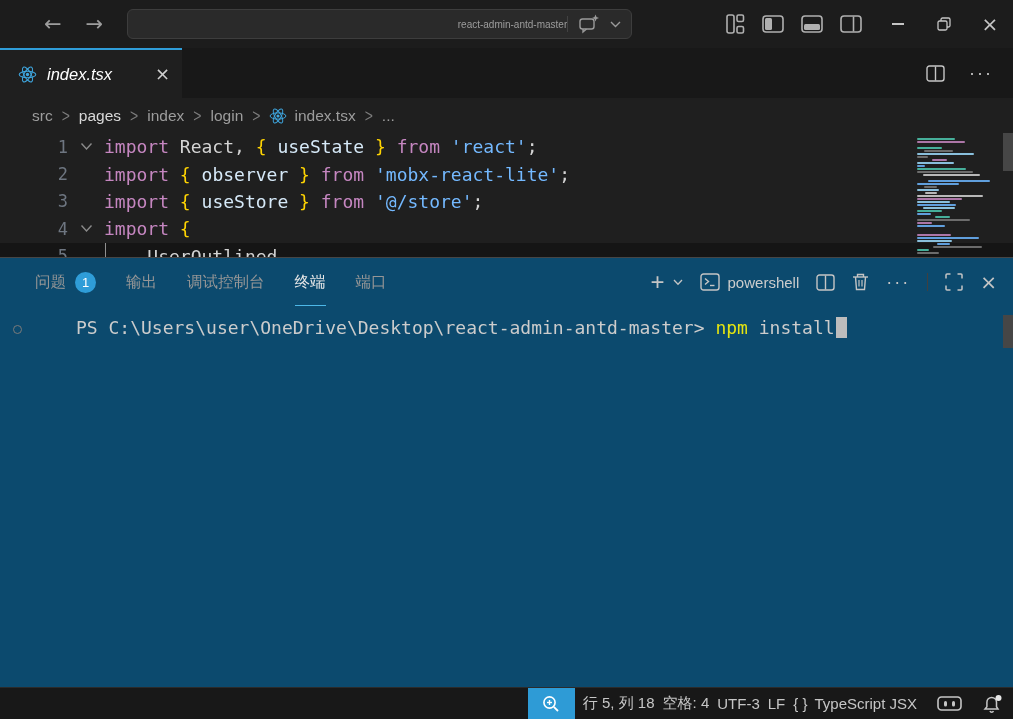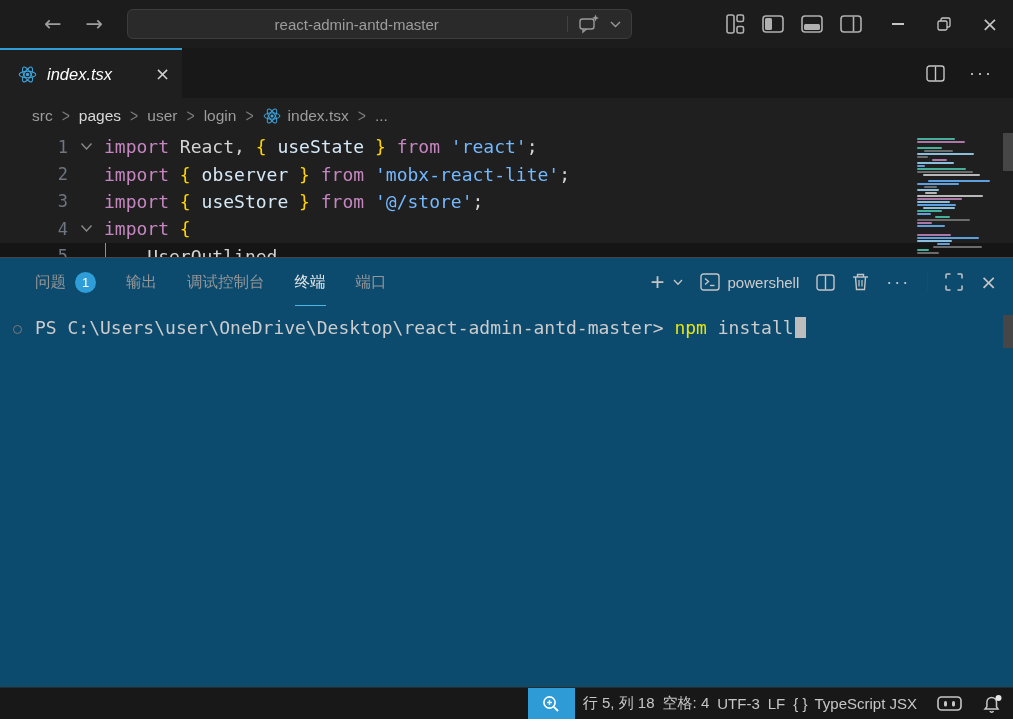--- a/index.html
+++ b/index.html
@@ -5,21 +5,21 @@
   html,body{margin:0;padding:0;background:#0d0d0d;}
   .window{width:1013px;height:719px;background:#181818;position:relative;overflow:hidden;
           font-family:"Liberation Sans",sans-serif;color:#cccccc;-webkit-font-smoothing:antialiased;}
 
   
   .titlebar{height:48px;display:flex;align-items:center;background:#1c1c1c;}
   .nav{display:flex;gap:24px;padding-left:44px;}
   .nav-btn{font-size:21px;color:#9d9d9d;font-family:"DejaVu Sans",sans-serif;cursor:default;line-height:1;}
   .command-center{margin-left:24px;width:505px;height:30px;background:#2a2a2a;border:1px solid #3d3d3d;
                   border-radius:6px;display:flex;align-items:center;padding:0 10px 0 18px;box-sizing:border-box;}
-  .cc-text{font-size:15px;color:#9d9d9d;flex:1;text-align:center;white-space:nowrap;overflow:hidden;}
+  .cc-text{font-size:10px;color:#9d9d9d;flex:1;text-align:right;white-space:nowrap;overflow:hidden;}
   .cc-right{display:flex;align-items:center;gap:10px;}
   .cc-divider{width:1px;height:16px;background:#424242;}
   .layout-controls{margin-left:auto;display:flex;gap:15px;align-items:center;}
   .lc-icon{display:flex;align-items:center;}
   .window-controls{display:flex;margin-left:12px;}
   .win-btn{width:46px;height:48px;display:flex;align-items:center;justify-content:center;color:#c5c5c5;}
   .min-bar{width:12px;height:1.5px;background:#c5c5c5;}
   .close-glyph{font-size:20px;font-family:"DejaVu Sans",sans-serif;line-height:1;}
 
   
@@ -66,21 +66,21 @@
   .panel-tab.active{color:#e7e7e7;border-bottom-color:#4db8e8;}
   .badge{min-width:21px;height:21px;border-radius:11px;background:#2f9dd8;color:#ffffff;display:flex;
          align-items:center;justify-content:center;font-size:13px;box-sizing:border-box;padding:0 4px;}
   .panel-actions{margin-left:auto;display:flex;align-items:center;gap:17px;color:#c5c5c5;}
   .pa-group{display:flex;align-items:center;gap:8px;}
   .plus-glyph{font-size:24px;font-weight:300;line-height:1;color:#c5c5c5;}
   .shell-label{font-size:15px;color:#cccccc;}
   .vsep{width:1px;height:18px;background:#404040;}
   .terminal{position:relative;padding:11px 0 0 35px;font-family:"DejaVu Sans Mono",monospace;
             font-size:18px;color:#cccccc;}
-  .term-line{white-space:pre;}
+  .term-line{white-space:pre;margin-left:41px;}
   .term-decoration{position:absolute;left:13px;top:19px;width:9px;height:9px;border:1.5px solid #7a7a7a;
                    border-radius:50%;box-sizing:border-box;}
   .tk-cmd{color:#e5e510;}
   .cursor{display:inline-block;width:11px;height:21px;background:#bdbdbd;vertical-align:text-bottom;margin-left:1px;}
   .terminal-scrollbar{position:absolute;right:0;top:57px;width:10px;height:33px;background:#464646;}
 
   
   .statusbar{height:32px;background:#181818;border-top:1px solid #2b2b2b;display:flex;align-items:center;
              box-sizing:border-box;font-size:15px;color:#c6c6c6;}
   .sb-spacer{flex:1;}
@@ -187,21 +187,21 @@
   <div class="breadcrumbs" id="breadcrumbs">
       <span class="bc-item">
         <span>src</span>
       </span>
       <span class="bc-sep">&gt;</span>
       <span class="bc-item em">
         <span>pages</span>
       </span>
       <span class="bc-sep">&gt;</span>
       <span class="bc-item">
-        <span>user</span>
+        <span>index</span>
       </span>
       <span class="bc-sep">&gt;</span>
       <span class="bc-item">
         <span>login</span>
       </span>
       <span class="bc-sep">&gt;</span>
       <span class="bc-item">
         <span class="lc-icon">
           <svg width="18" height="18" viewBox="0 0 24 24">
             <circle cx="12" cy="12" r="2.1" fill="#3fa7e0"></circle>

